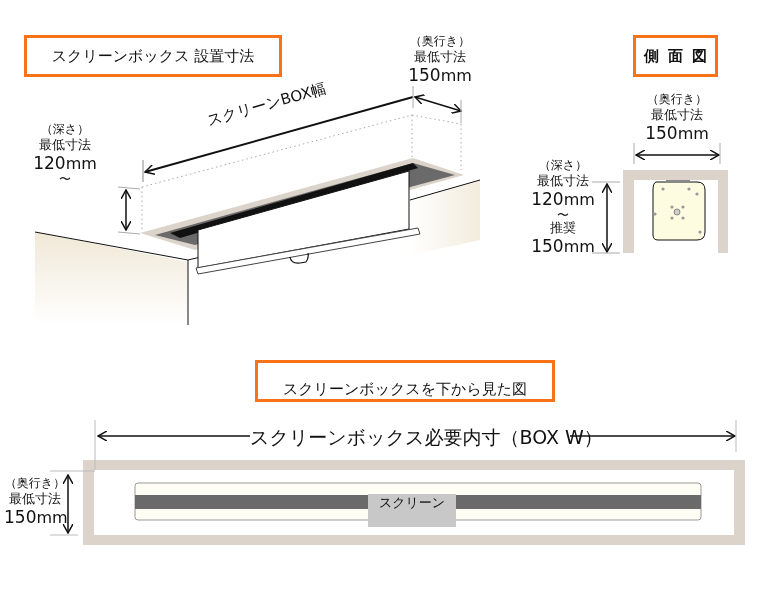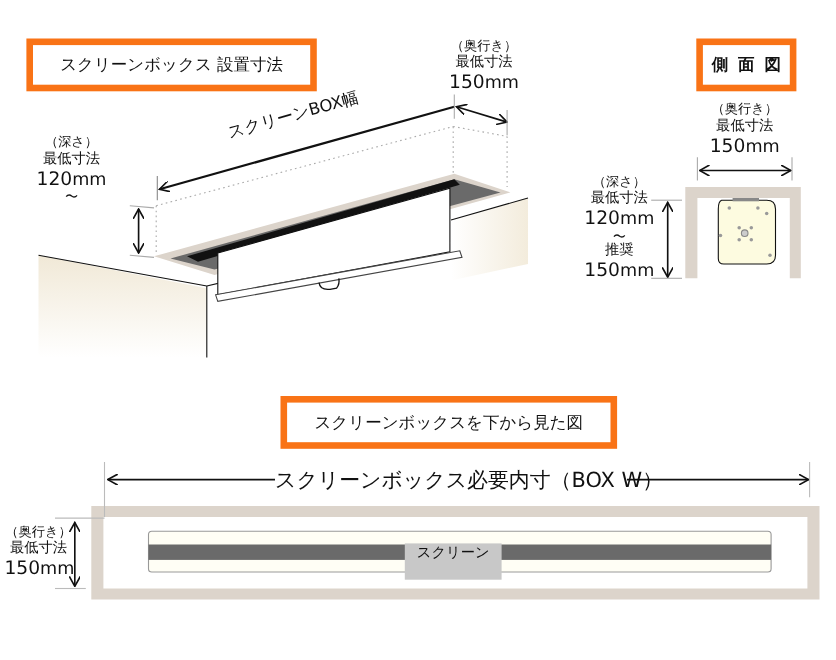--- a/index.html
+++ b/index.html
@@ -1,18 +1,18 @@
 <!DOCTYPE html>
 <html><head>
 <meta charset="utf-8">
 <style>
   html, body { margin:0; padding:0; background:#ffffff; }
   body { width:760px; height:600px; position:relative; overflow:hidden;
          font-family:"DejaVu Sans","Liberation Sans",sans-serif; color:#111; }
-  .titlebox { position:absolute; border:6px solid #f97316; background:#fff;
+  .titlebox { position:absolute; border:3px solid #f97316; background:#fff;
               font-size:15px; display:flex; align-items:center; justify-content:center; white-space:nowrap; }
   .lbl { position:absolute; text-align:center; line-height:1.25; white-space:nowrap; }
   .small { font-size:12px; }
   .mid { font-size:13px; }
   .big { font-size:17px;text-align:center; }
   .unit { font-size:16px; }
   svg { position:absolute; left:0; top:0; }
 </style>
 </head>
 <body>
@@ -147,21 +147,21 @@
 
 <div class="lbl" style="left:528px;top:158px;width:70px;">
   <div class="small">（深さ）</div>
   <div class="mid">最低寸法</div>
   <div><span class="big">120</span><span class="unit">mm</span></div>
   <div class="small" style="line-height:0.8;">〜</div>
   <div class="mid">推奨</div>
   <div><span class="big">150</span><span class="unit">mm</span></div>
 </div>
 
-<div class="titlebox" style="left:255px;top:360px;width:294px;height:36px;">
+<div class="titlebox" style="left:255px;top:360px;width:294px;height:36px;align-items:flex-end;">
   <span>スクリーンボックスを下から見た図</span>
 </div>
 
 <div class="lbl" style="left:250px;top:426px;width:320px;background:#fff;font-size:19px;">
   <span>スクリーンボックス必要内寸（BOX W）</span>
 </div>
 
 <div class="lbl" style="left:368px;top:494px;width:88px;height:33px;background:#c8c8c8;font-size:13px;line-height:17px;">
   <span>スクリーン</span>
 </div>

